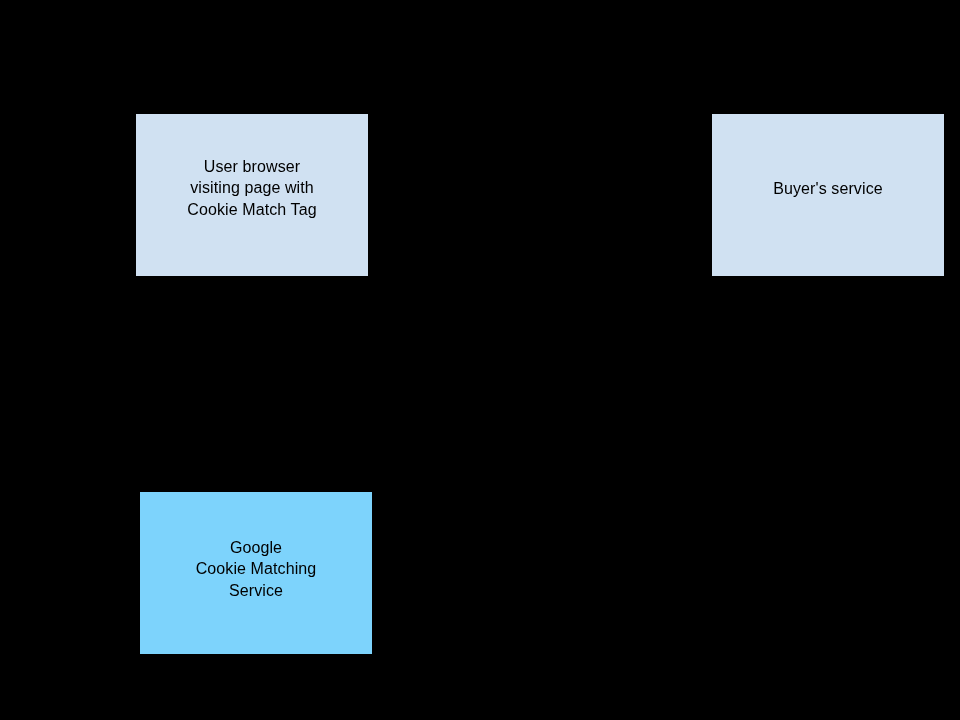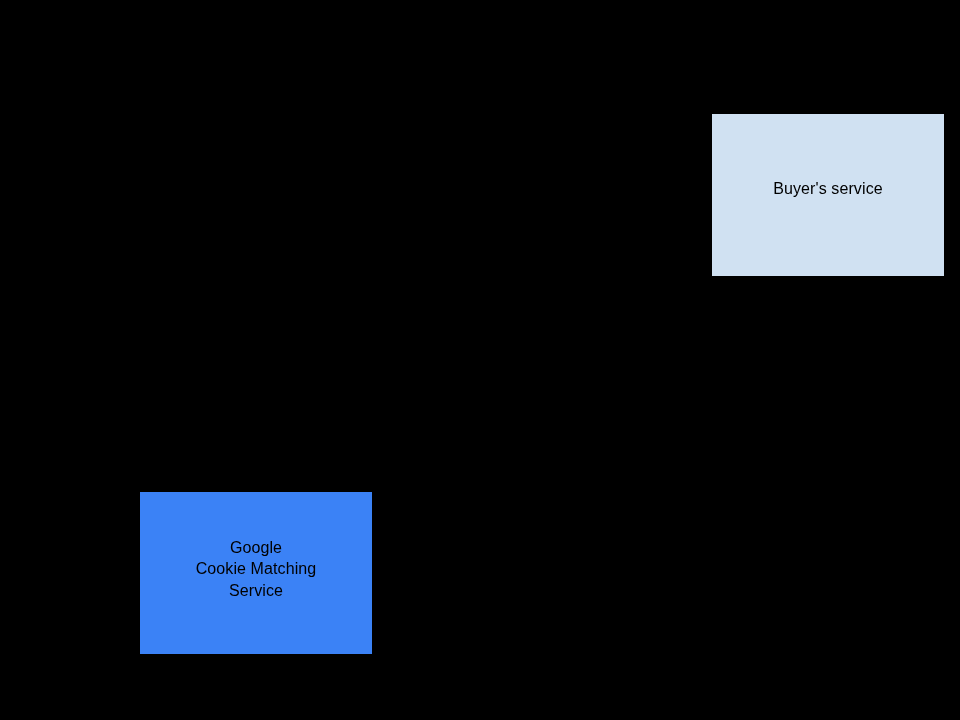--- a/index.html
+++ b/index.html
@@ -47,34 +47,39 @@
     height: 162px;
     background: #d0e1f2;
     padding-bottom: 12px;
     margin-left: 16px;
   }
   #node-google-cms {
     left: 140px;
     top: 492px;
     width: 232px;
     height: 162px;
-    background: #3b82f6;
+    background: #7dd3fc;
     padding-bottom: 8px;
   }
   .node-label {
     display: block;
     width: 100%;
     white-space: pre-line;
   }
 </style>
 </head>
 <body>
 
 <div id="diagram-canvas">
 
+  <div class="node-box" id="node-user-browser">
+    <span class="node-label">User browser
+visiting page with
+Cookie Match Tag</span>
+  </div>
 
   <div class="node-box" id="node-buyers-service">
     <span class="node-label">Buyer's service</span>
   </div>
 
   <div class="node-box" id="node-google-cms">
     <span class="node-label">Google
 Cookie Matching
 Service</span>
   </div>

